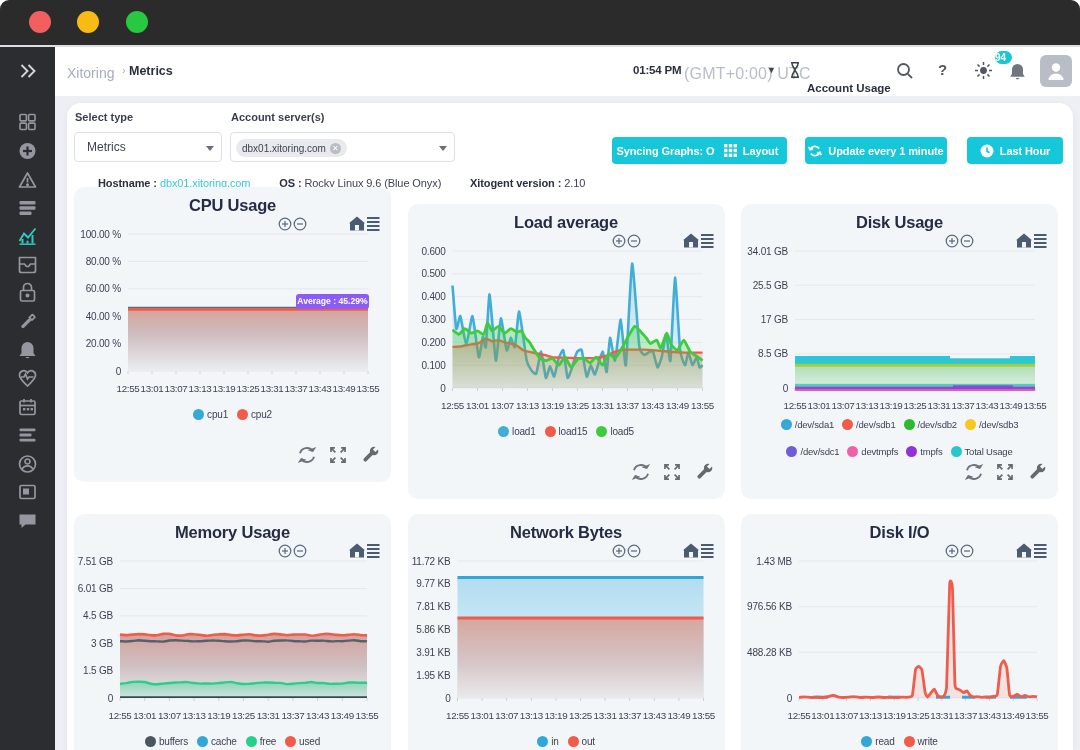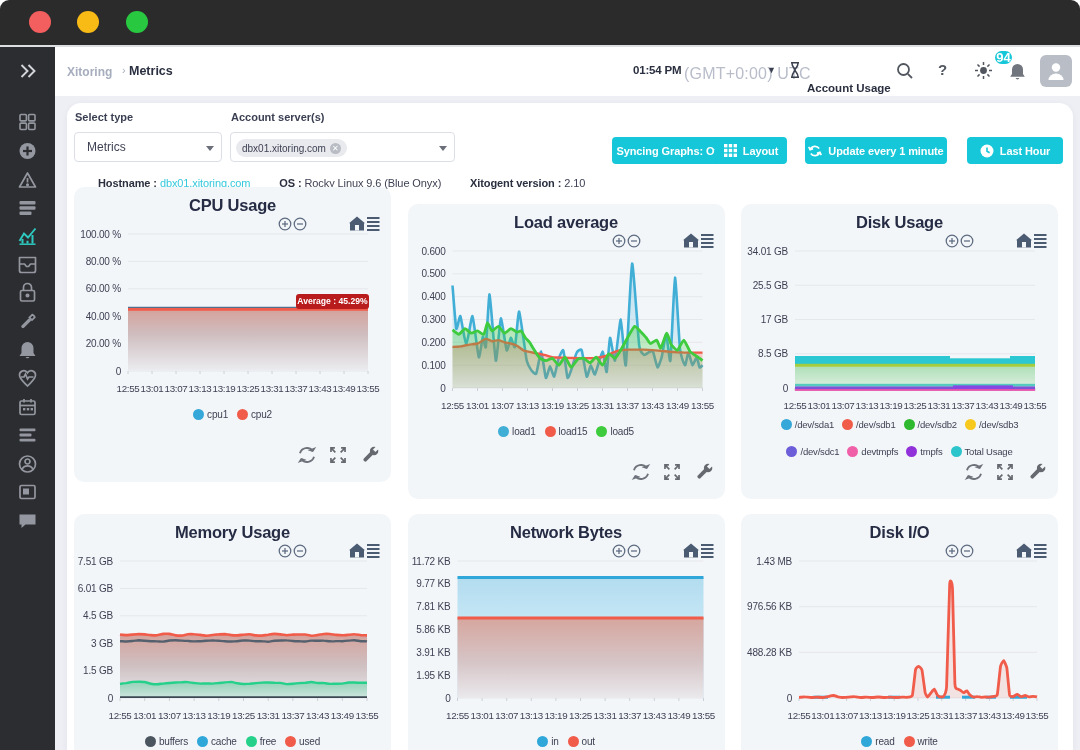--- a/index.html
+++ b/index.html
@@ -17,21 +17,21 @@
 .topicons { position:absolute; left:0; top:25px; }
 .plot { position:absolute; left:0; top:0; }
 .legend { display:flex; justify-content:center; align-items:center; gap:9px; }
 .legsingle { position:absolute; left:0; top:222px; width:317px; }
 .legendwrap { position:absolute; left:0; top:215px; width:317px; display:flex; flex-direction:column; gap:16px; }
 .legendwrap .legend { gap:8px; }
 .legendwrap .li { font-size:9.5px; }
 .li { display:flex; align-items:center; gap:3px; font-size:10px; color:#3f4254; letter-spacing:-0.2px; }
 .dot { width:11px; height:11px; border-radius:50%; display:inline-block; }
 .boticons { position:absolute; right:8px; top:255px; }
-.avgbadge { position:absolute; left:222px; top:107px; width:73px; height:15px; background:#b91c1c; border-radius:3px; color:#fff; font-size:8.6px; font-weight:bold; text-align:center; line-height:15px; white-space:nowrap; }
+.avgbadge { position:absolute; left:222px; top:107px; width:73px; height:15px; background:#8b5cf6; border-radius:3px; color:#fff; font-size:8.6px; font-weight:bold; text-align:center; line-height:15px; white-space:nowrap; }
 .btn { position:absolute; top:34px; height:27px; background:#15c7d8; border-radius:4px; color:#fff; font-size:11px; font-weight:bold; letter-spacing:-0.1px; display:flex; align-items:center; justify-content:center; gap:6px; white-space:nowrap; }
 .flabel { position:absolute; top:8px; font-size:11px; font-weight:600; color:#3a3f52; }
 .select { position:absolute; top:29px; height:30px; background:#fff; border:1px solid #dcdfe6; border-radius:4px; }
 .caret { position:absolute; width:0; height:0; border-left:4px solid transparent; border-right:4px solid transparent; border-top:5px solid #6a6f7a; top:13px; }
 .hostrow { position:absolute; left:8px; top:74px; font-size:11px; color:#3f4254; letter-spacing:-0.1px; }
 .hostrow b { color:#2b3040;padding-left:23px; }
 </style>
 </head>
 <body>
 <div class="topbar">
@@ -116,21 +116,21 @@
  <rect x="-7.5" y="-6.5" width="15" height="13" rx="1.5"></rect>
  <rect x="-4.5" y="-3.5" width="6" height="6" fill="#94979f" stroke="none"></rect>
 </g>
 <g transform="translate(27.5,474)" fill="#94979f">
  <path d="M-8 -6.5 h16 v10 h-10 l-4 3.5 v-3.5 h-2 Z"></path>
 </g>
 </svg>
 </div>
 
 <div class="header">
- <span style="position:absolute;left:12px;top:17.5px;font-size:12px;color:#a6adbd;font-weight:700;">Xitoring</span>
+ <span style="position:absolute;left:12px;top:17.5px;font-size:14px;color:#a6adbd;font-weight:400;">Xitoring</span>
  <span style="position:absolute;left:67px;top:17px;font-size:11px;color:#a6adbd;">›</span>
  <span style="position:absolute;left:74px;top:17px;font-size:12.5px;color:#2b3040;font-weight:bold;">Metrics</span>
  <span style="position:absolute;left:578px;top:17px;font-size:11.5px;letter-spacing:-0.2px;color:#2b3040;font-weight:bold;">01:54 PM</span>
  <span style="position:absolute;left:629px;top:17.5px;font-size:16px;color:#b8bdc9;letter-spacing:0.2px;">(GMT+0:00) UTC</span>
  <span style="position:absolute;left:712px;top:18px;font-size:9px;color:#3a4050;">▼</span>
  <svg style="position:absolute;left:733px;top:14px;" width="14" height="18" viewBox="0 0 14 18">
    <path d="M3 1.7 h8 M3 16.3 h8 M4 2.2 c0 3.8 2.7 4.6 3 6.8 c0.3 -2.2 3 -3 3 -6.8 M4 15.8 c0 -3.8 2.7 -4.6 3 -6.8 c0.3 2.2 3 3 3 6.8" stroke="#3c4150" stroke-width="1.5" fill="none"></path>
  </svg>
  <span style="position:absolute;left:752px;top:35px;font-size:11.5px;color:#2b3040;font-weight:bold;">Account Usage</span>
  <svg style="position:absolute;left:841px;top:15px;" width="18" height="18" viewBox="0 0 18 18">
@@ -148,21 +148,21 @@
    <line x1="3.5" y1="3.5" x2="5.6" y2="5.6"></line>
         <line x1="13.4" y1="13.4" x2="15.5" y2="15.5"></line>
         <line x1="3.5" y1="15.5" x2="5.6" y2="13.4"></line>
         <line x1="13.4" y1="5.6" x2="15.5" y2="3.5"></line>
   </g>
  </svg>
  <svg style="position:absolute;left:953px;top:15px;" width="19" height="19" viewBox="0 0 19 19">
   <path d="M9.5 2 a5.5 5.5 0 0 1 5.5 5.5 v4.5 l1.8 2.7 h-14.6 l1.8 -2.7 v-4.5 a5.5 5.5 0 0 1 5.5 -5.5 Z" fill="#71757d"></path>
   <path d="M7.6 16 a2 2 0 0 0 3.8 0 Z" fill="#71757d"></path>
  </svg>
- <div style="position:absolute;left:940px;top:4px;width:17px;height:13px;background:#15c7d8;border-radius:7px;color:#fff;font-size:13px;font-weight:bold;text-align:center;line-height:13px;">94</div>
+ <div style="position:absolute;left:940px;top:4px;width:17px;height:13px;background:#15c7d8;border-radius:7px;color:#fff;font-size:10px;font-weight:bold;text-align:left;line-height:13px;">94</div>
  <div style="position:absolute;left:985px;top:8px;width:32px;height:32px;background:#b9bec6;border-radius:6px;">
   <svg width="32" height="32" viewBox="0 0 32 32">
    <circle cx="16" cy="12.5" r="4.2" fill="#fff"></circle>
    <path d="M8.5 25 a7.5 6.5 0 0 1 15 0 Z" fill="#fff"></path>
   </svg>
  </div>
 </div>
 <div class="content"></div>
 <div class="panel">
 

